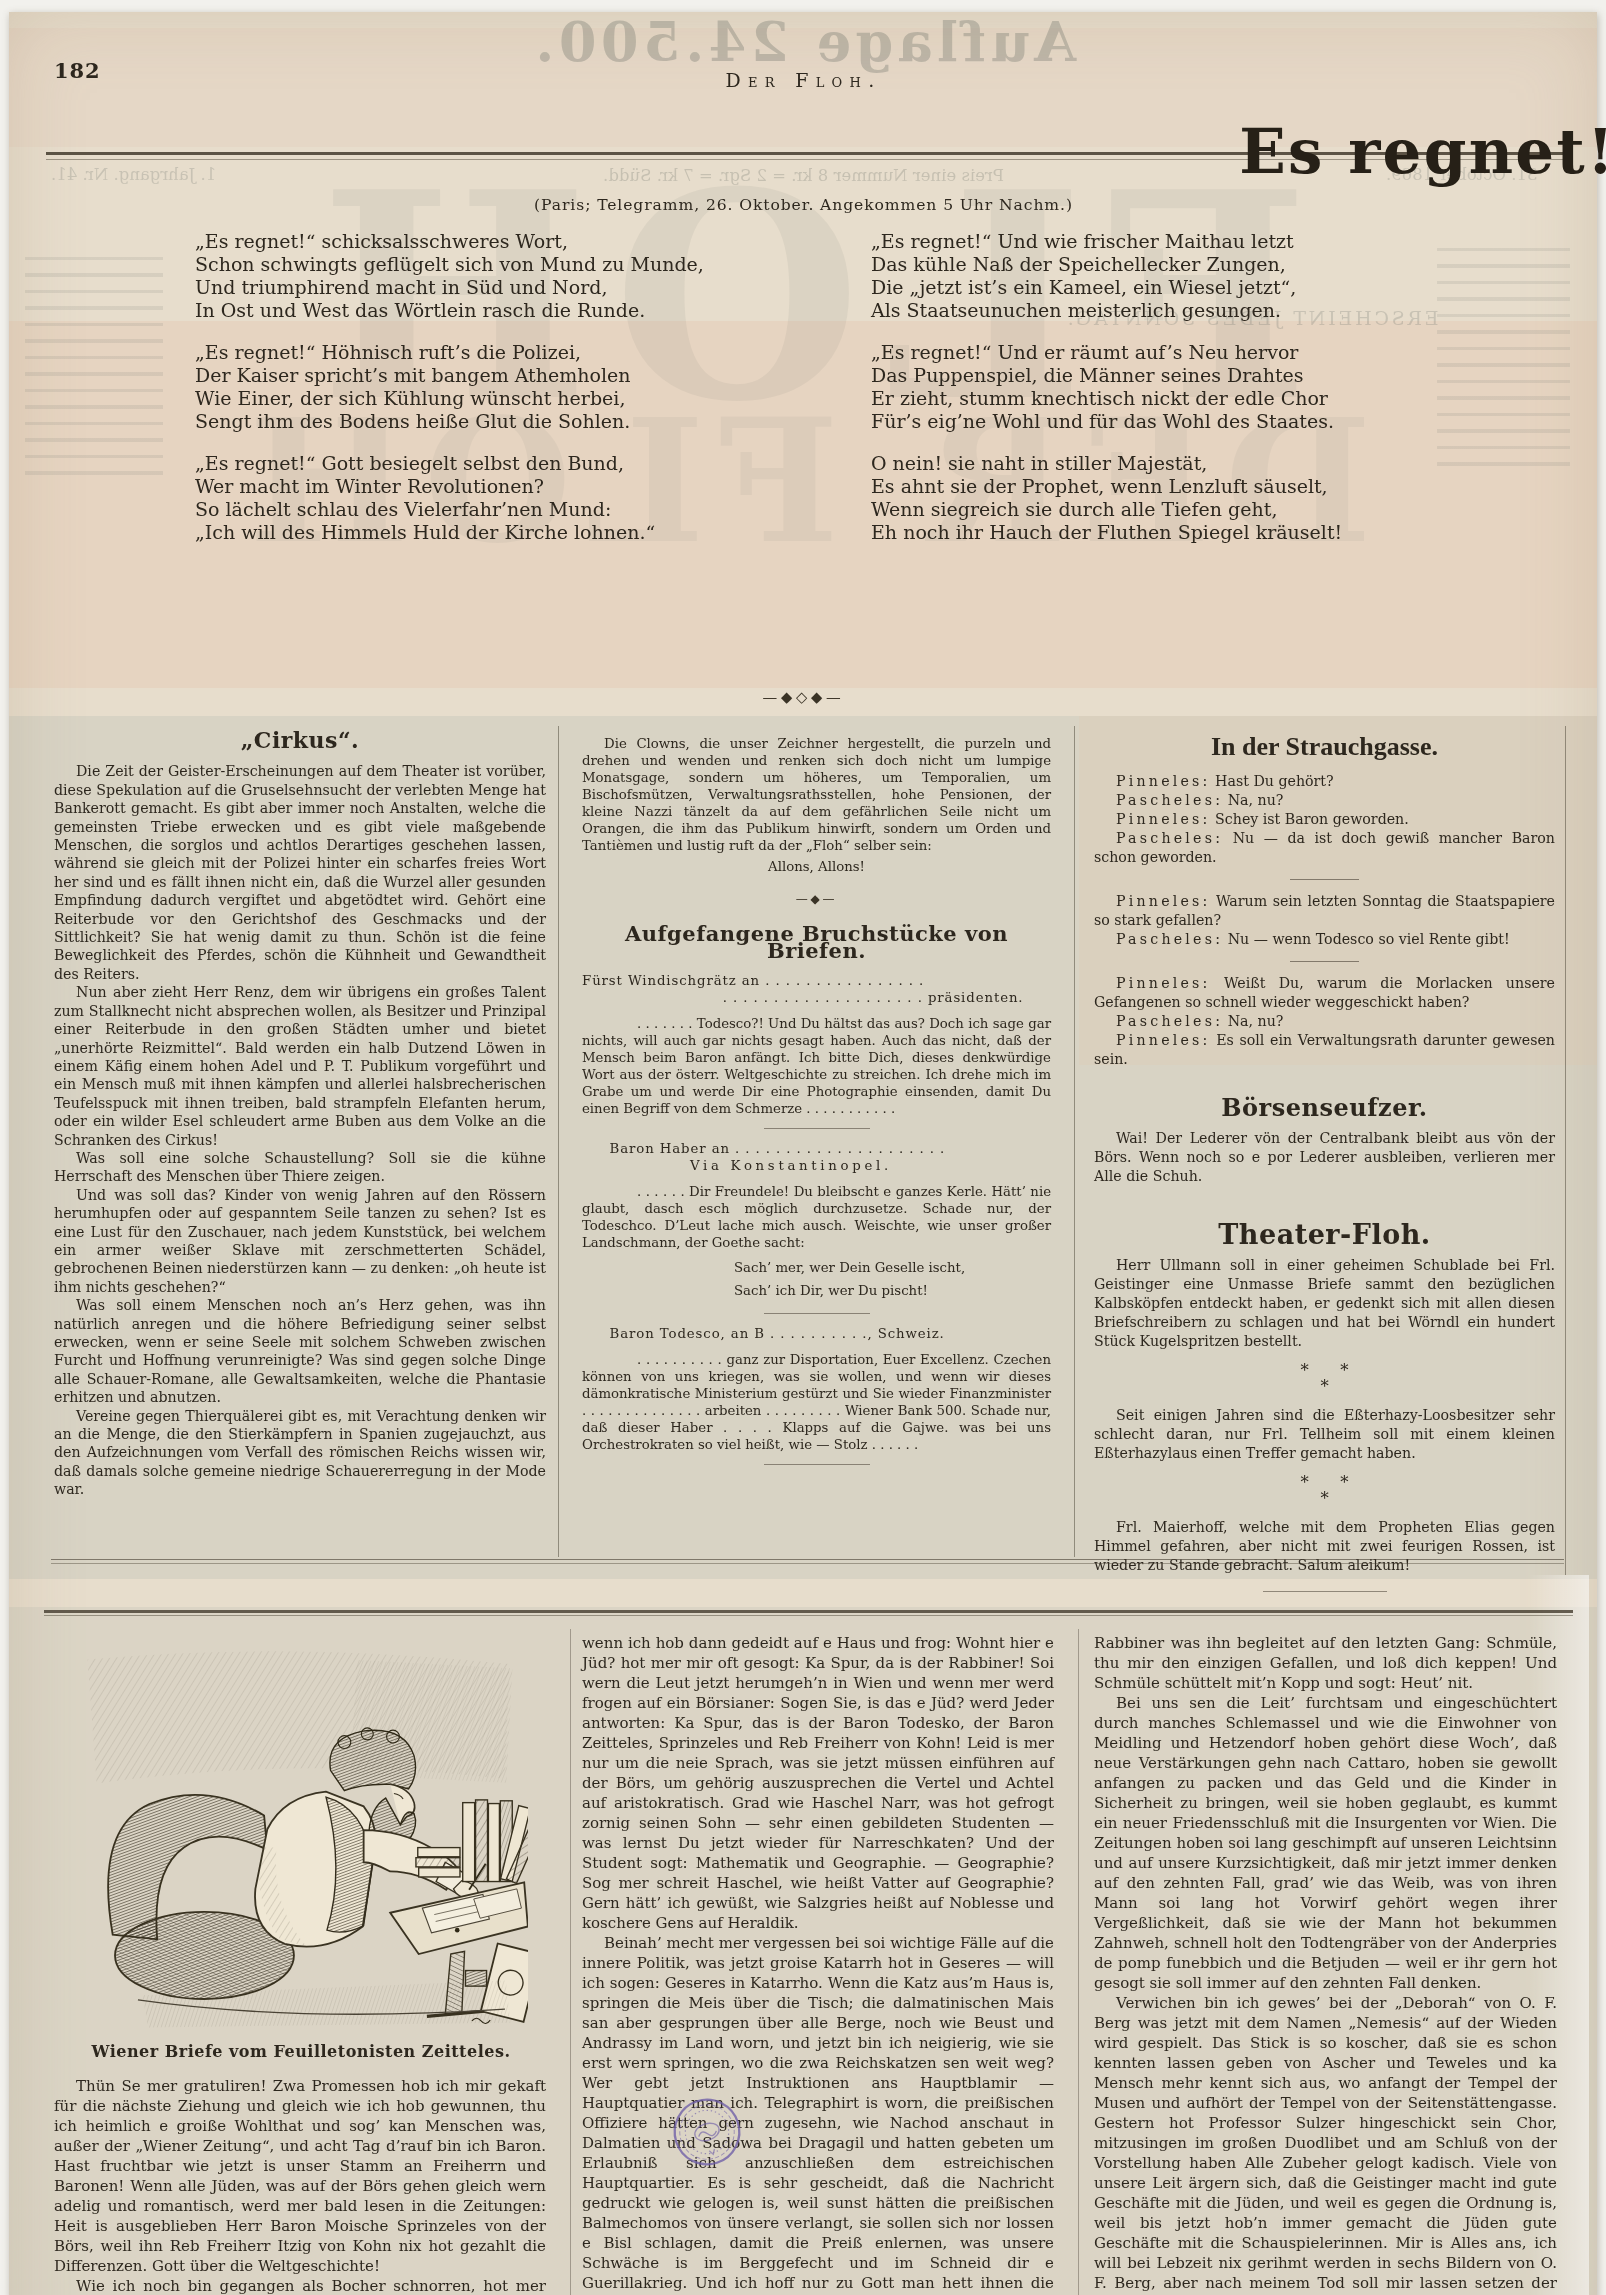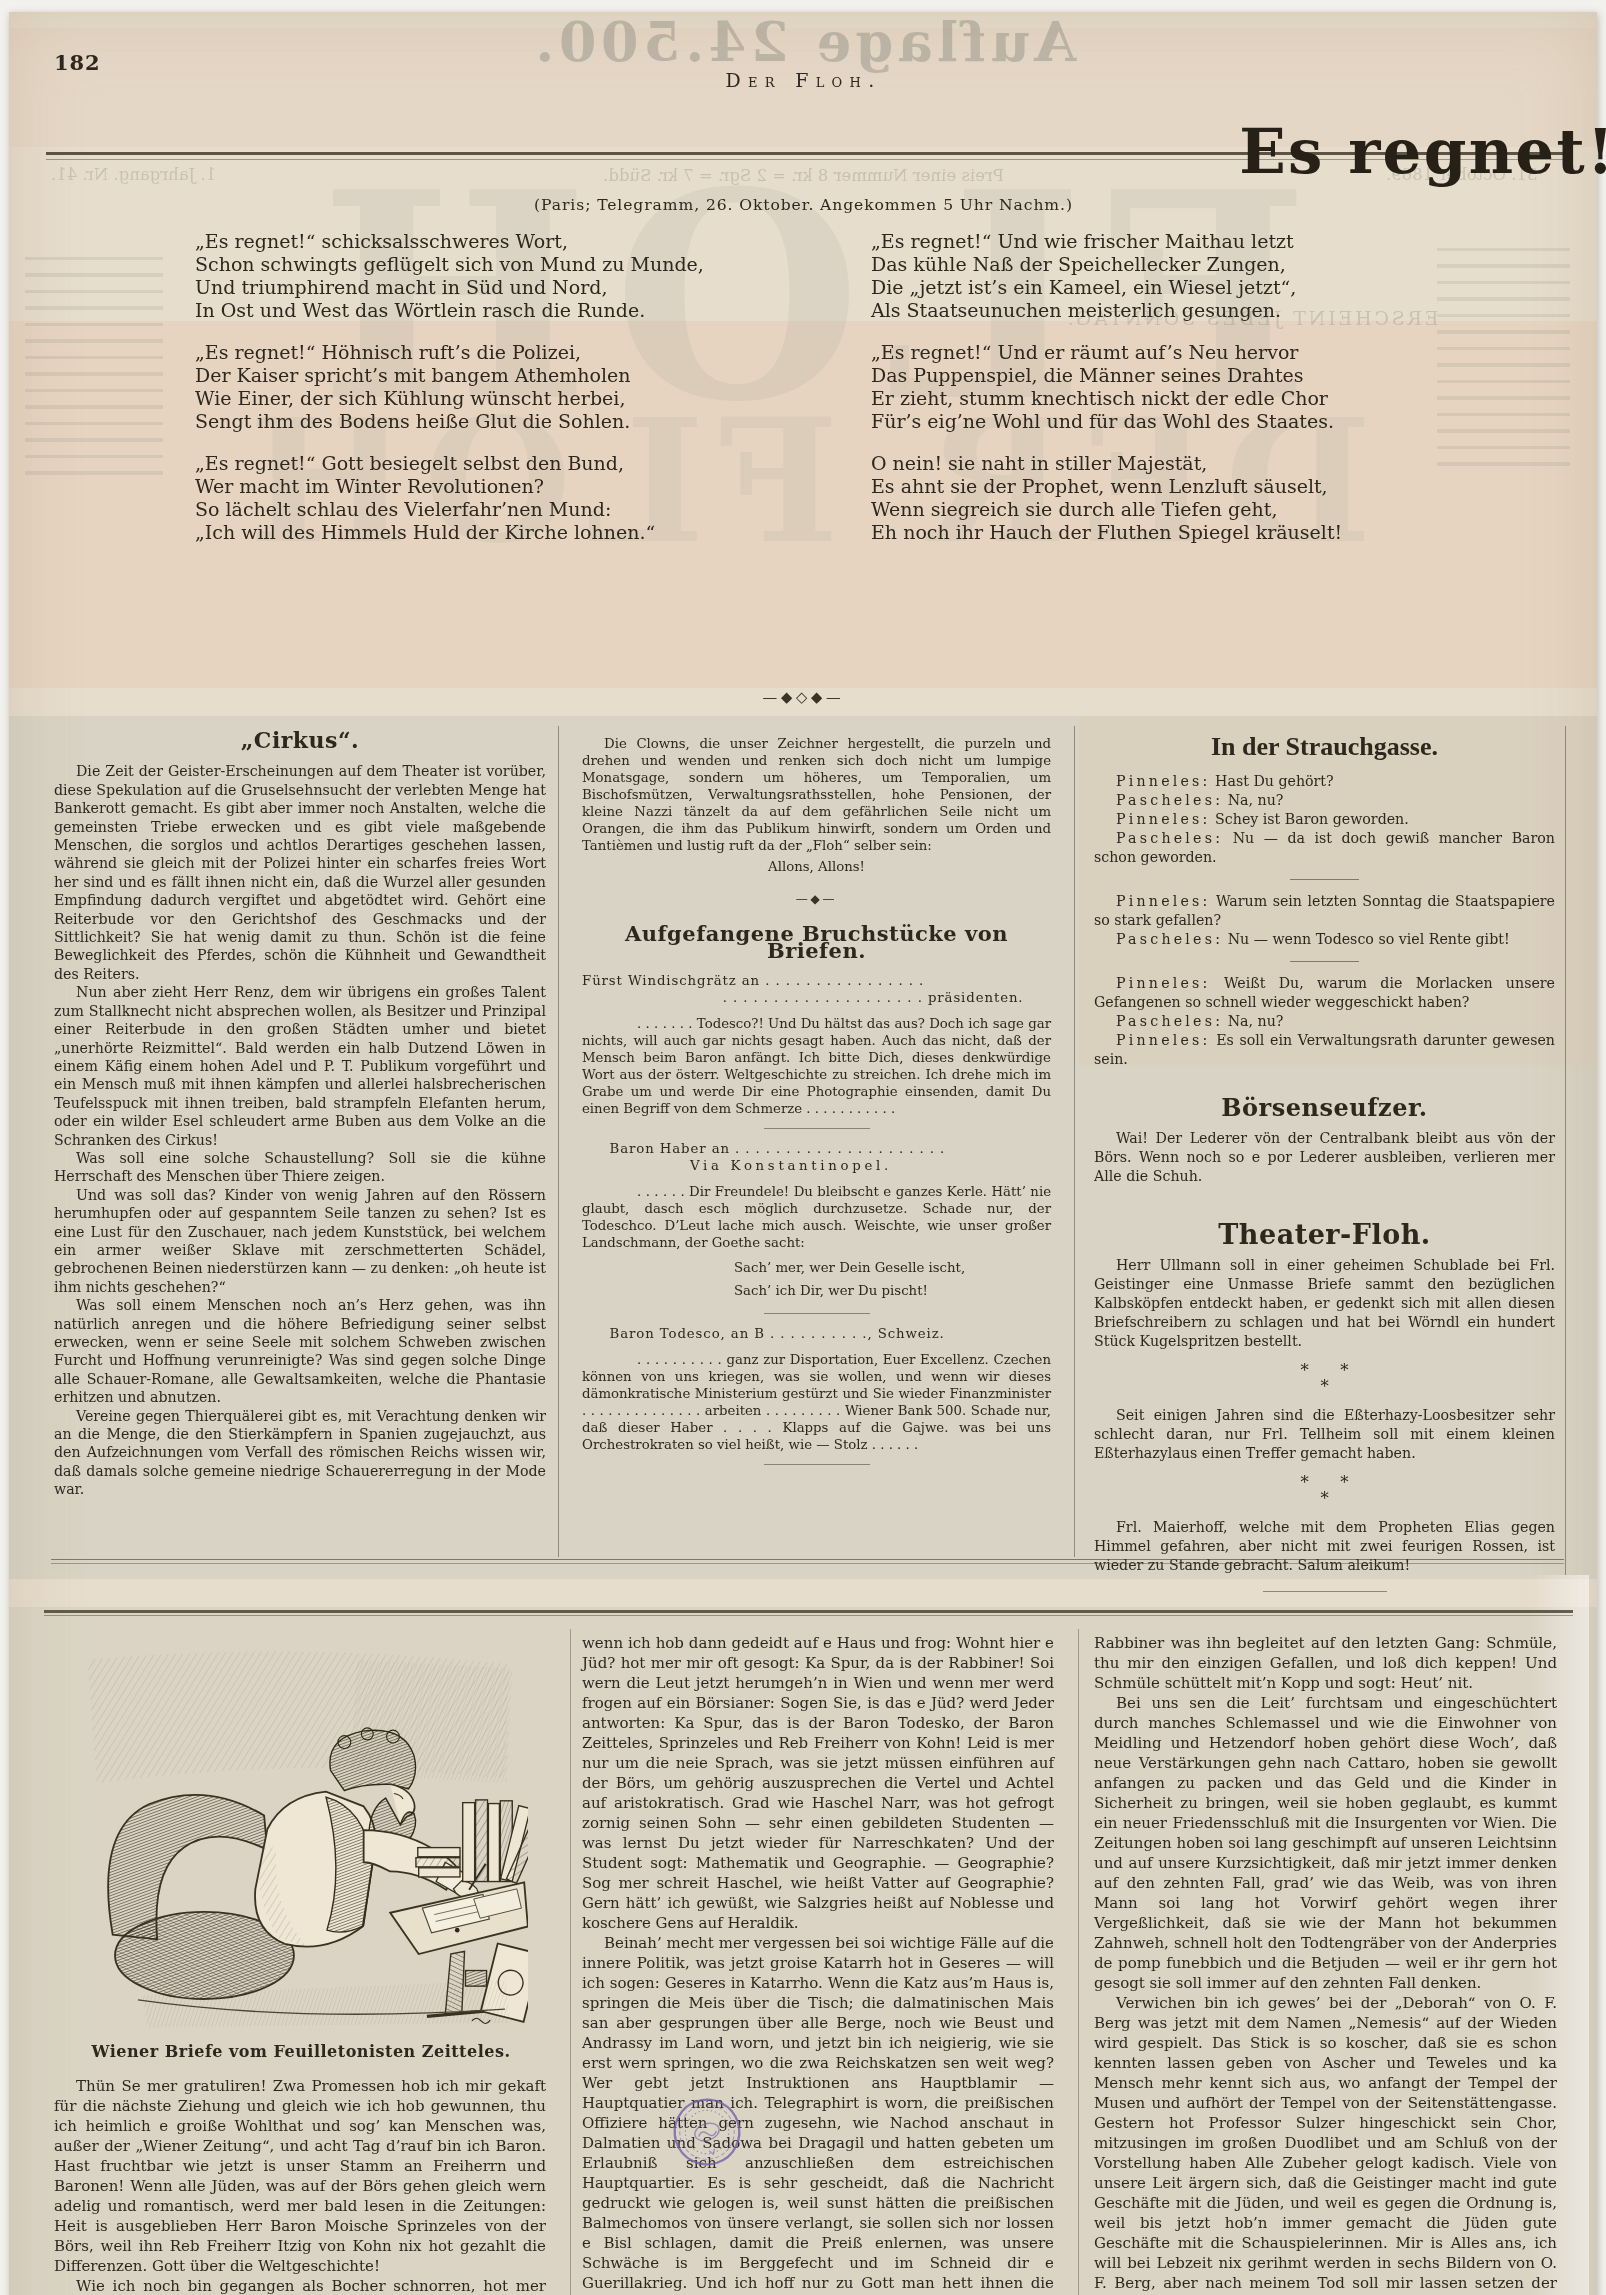--- a/index.html
+++ b/index.html
@@ -66,21 +66,21 @@
 <div class="abs bleed bleed-big mirror" style="top:10px;font-size:54px;letter-spacing:4.6px;opacity:.32;">Auflage 24.500.</div>
 <div class="abs bleed mirror" style="left:51px;top:165px;font-size:16.5px;opacity:.28;">1. Jahrgang. Nr. 41.</div>
 <div class="abs bleed bleed-big mirror" style="top:166px;font-size:16.5px;font-weight:normal;opacity:.26;">Preis einer Nummer 8 kr. = 2 Sgr. = 7 kr. Südd.</div>
 <div class="abs bleed mirror" style="left:1386px;top:165px;font-size:16.5px;opacity:.28;">31. October 1869.</div>
 <div class="abs bleed bleed-big mirror" style="top:129px;font-size:285px;letter-spacing:23px;opacity:.085;">FLOH</div>
 <div class="abs bleed bleed-big mirror" style="top:381px;font-size:170px;letter-spacing:13.8px;opacity:.07;">DER FLOH</div>
 <div class="abs bleed mirror" style="left:1065px;top:307px;font-size:19px;letter-spacing:2.8px;opacity:.28;">ERSCHEINT JEDES SONNTAG.</div>
 <div class="abs bleed-stripes" style="left:25px;top:257px;width:138px;height:220px;opacity:.8;"></div>
 <div class="abs bleed-stripes" style="left:1437px;top:248px;width:133px;height:230px;opacity:.8;"></div>
 
-<div class="abs pagenum" style="left:54px;top:50px;">182</div>
+<div class="abs pagenum" style="left:54px;top:58px;">182</div>
 <div class="abs masthead" style="left:0;top:69px;">Der Floh.</div>
 <div class="abs hrule" style="left:46px;top:152px;width:1524px;height:3.2px;opacity:.85;"></div>
 <div class="abs hrule" style="left:46px;top:159px;width:1524px;height:0.9px;opacity:.45;"></div>
 
 <div class="abs title" style="left:9px;top:116px;text-align:right;">Es regnet!</div>
 <div class="abs subtitle" style="left:0;top:196px;">(Paris; Telegramm, 26. Oktober.  Angekommen 5 Uhr Nachm.)</div>
 
 <div class="abs poemcol" style="left:195px;top:230px;">
   <div class="stanza">„Es regnet!“ schicksalsschweres Wort,
 Schon schwingts geflügelt sich von Mund zu Munde,

